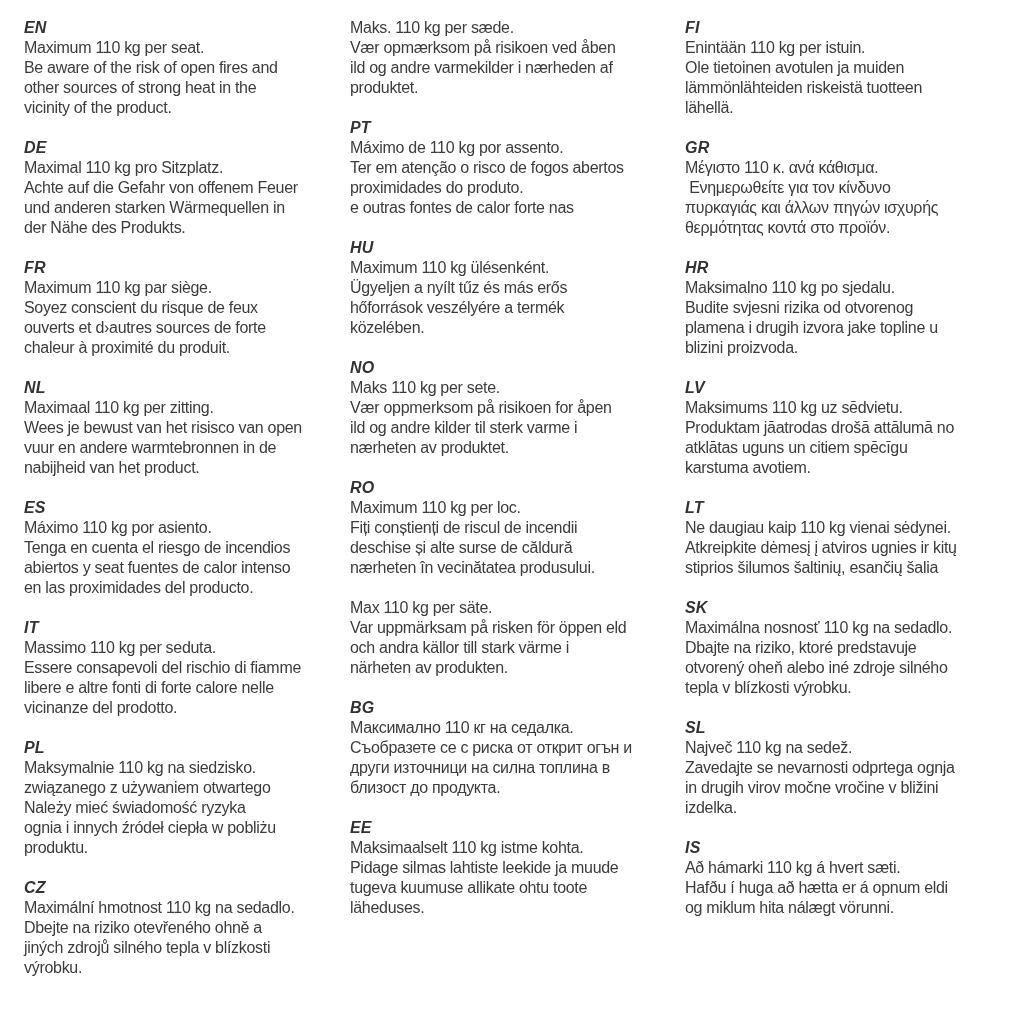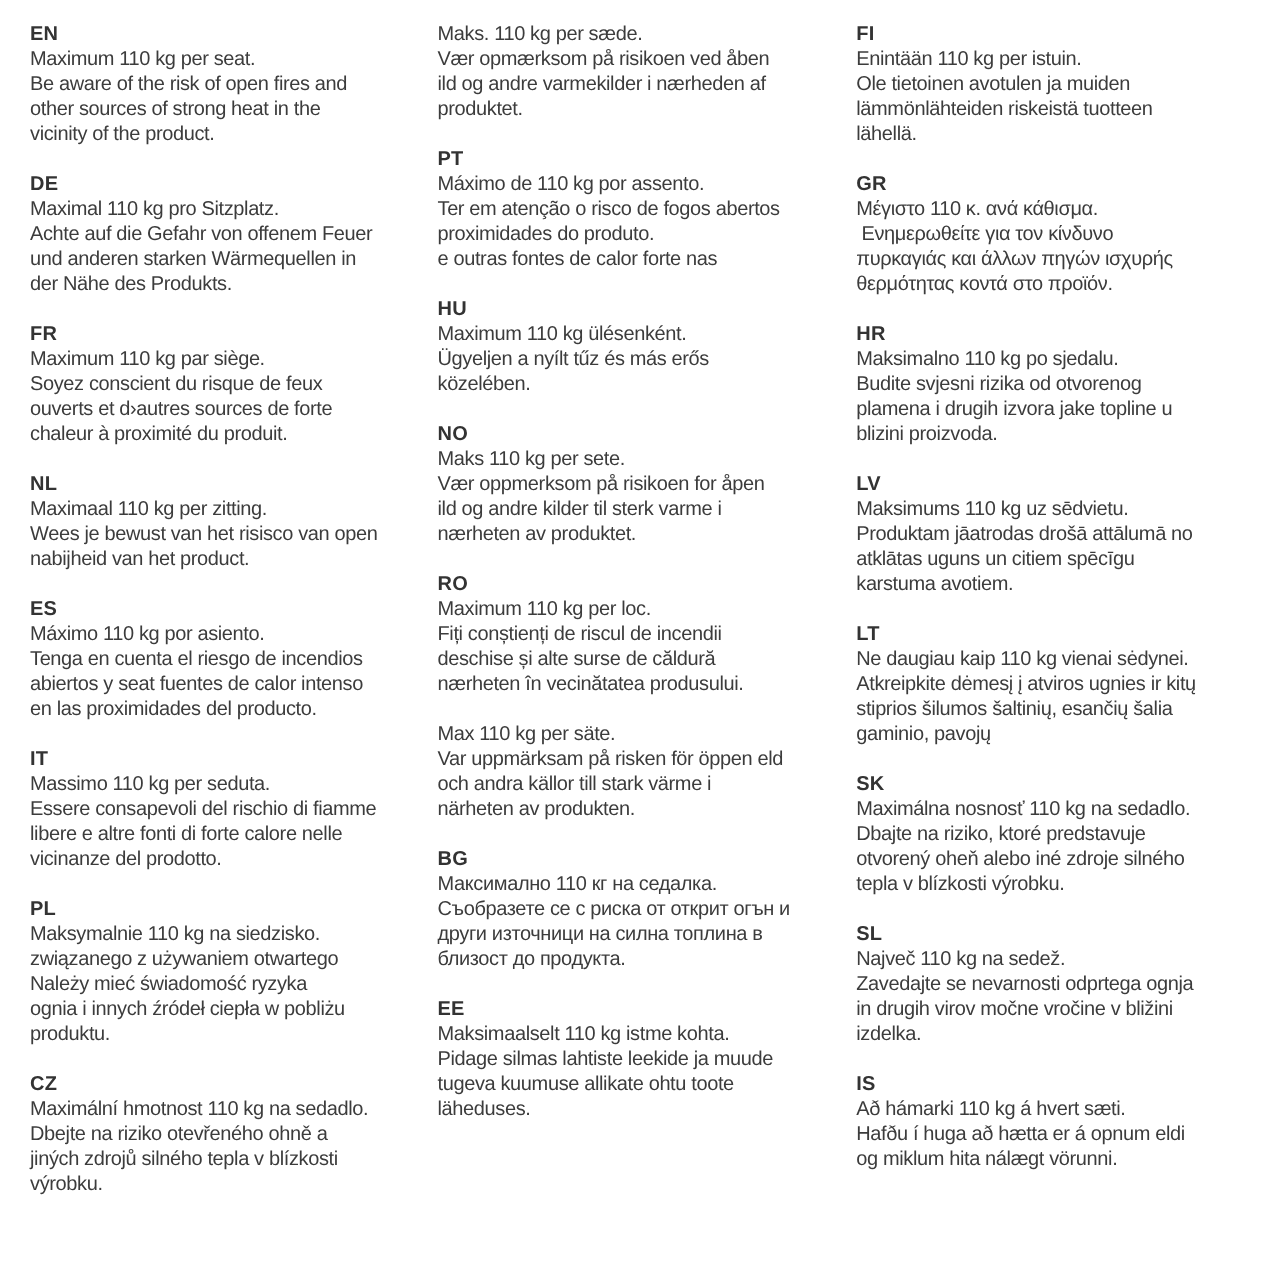--- a/index.html
+++ b/index.html
@@ -25,20 +25,21 @@
   }
   .col { min-width: 0; }
   .block { margin: 0 0 20px 0; }
   .code {
     margin: 0;
     font-size: 16px;
     font-weight: bold;
     line-height: 20px;
     color: #333333;
     letter-spacing: 0.2px;
+    font-style: italic;
   }
   .line {
     margin: 0;
     font-size: 16px;
     line-height: 20px;
     letter-spacing: -0.3px;
     white-space: pre;
     color: #3c3c3c;
   }
 </style>
@@ -67,20 +68,21 @@
         <h2 class="code">FR</h2>
         <p class="line">Maximum 110 kg par siège.</p>
         <p class="line">Soyez conscient du risque de feux</p>
         <p class="line">ouverts et d›autres sources de forte</p>
         <p class="line">chaleur à proximité du produit.</p>
       </section>
       <section class="block">
         <h2 class="code">NL</h2>
         <p class="line">Maximaal 110 kg per zitting.</p>
         <p class="line">Wees je bewust van het risisco van open</p>
+        <p class="line">vuur en andere warmtebronnen in de</p>
         <p class="line">nabijheid van het product.</p>
       </section>
       <section class="block">
         <h2 class="code">ES</h2>
         <p class="line">Máximo 110 kg por asiento.</p>
         <p class="line">Tenga en cuenta el riesgo de incendios</p>
         <p class="line">abiertos y seat fuentes de calor intenso</p>
         <p class="line">en las proximidades del producto.</p>
       </section>
       <section class="block">
@@ -118,20 +120,21 @@
         <h2 class="code">PT</h2>
         <p class="line">Máximo de 110 kg por assento.</p>
         <p class="line">Ter em atenção o risco de fogos abertos</p>
         <p class="line">proximidades do produto.</p>
         <p class="line">e outras fontes de calor forte nas</p>
       </section>
       <section class="block">
         <h2 class="code">HU</h2>
         <p class="line">Maximum 110 kg ülésenként.</p>
         <p class="line">Ügyeljen a nyílt tűz és más erős</p>
+        <p class="line">hőforrások veszélyére a termék</p>
         <p class="line">közelében.</p>
       </section>
       <section class="block">
         <h2 class="code">NO</h2>
         <p class="line">Maks 110 kg per sete.</p>
         <p class="line">Vær oppmerksom på risikoen for åpen</p>
         <p class="line">ild og andre kilder til sterk varme i</p>
         <p class="line">nærheten av produktet.</p>
       </section>
       <section class="block">
@@ -190,21 +193,20 @@
         <p class="line">Maksimums 110 kg uz sēdvietu.</p>
         <p class="line">Produktam jāatrodas drošā attālumā no</p>
         <p class="line">atklātas uguns un citiem spēcīgu</p>
         <p class="line">karstuma avotiem.</p>
       </section>
       <section class="block">
         <h2 class="code">LT</h2>
         <p class="line">Ne daugiau kaip 110 kg vienai sėdynei.</p>
         <p class="line">Atkreipkite dėmesį į atviros ugnies ir kitų</p>
         <p class="line">stiprios šilumos šaltinių, esančių šalia</p>
-        <p class="line">gaminio, pavojų</p>
       </section>
       <section class="block">
         <h2 class="code">SK</h2>
         <p class="line">Maximálna nosnosť 110 kg na sedadlo.</p>
         <p class="line">Dbajte na riziko, ktoré predstavuje</p>
         <p class="line">otvorený oheň alebo iné zdroje silného</p>
         <p class="line">tepla v blízkosti výrobku.</p>
       </section>
       <section class="block">
         <h2 class="code">SL</h2>

